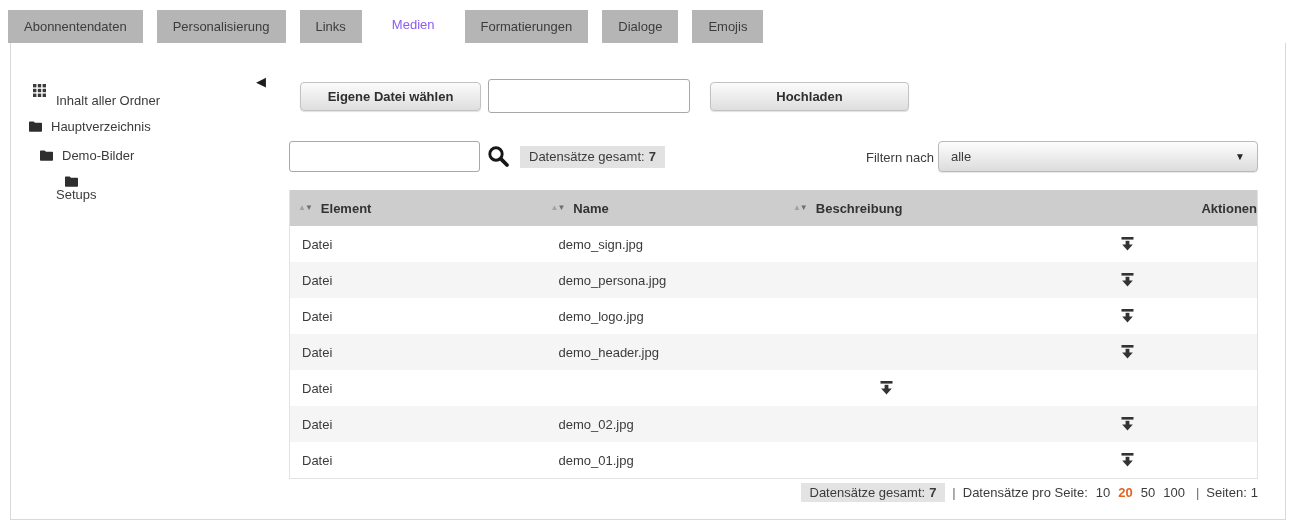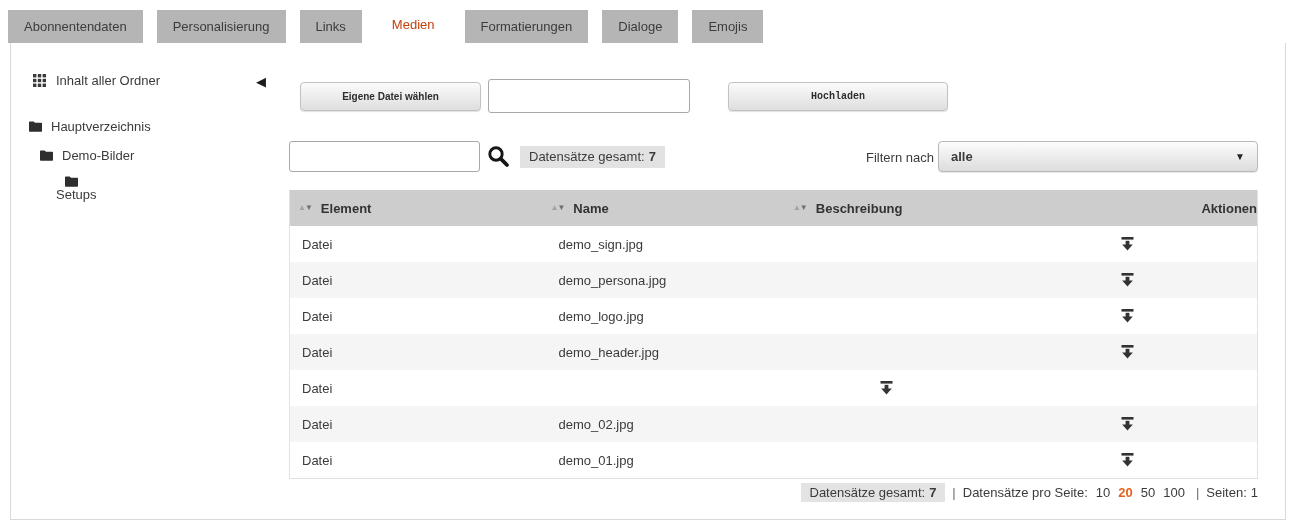--- a/index.html
+++ b/index.html
@@ -4,57 +4,57 @@
 <style>
   * { margin:0; padding:0; box-sizing:border-box; }
   html,body { background:#fff; }
   body { font-family:"Liberation Sans", sans-serif; font-size:13px; color:#3b3b3b; }
   #screen { position:relative; width:1296px; height:532px; background:#fff; overflow:hidden; }
 
   
   .tabbar { position:absolute; left:8px; top:3px; display:flex; align-items:flex-start; z-index:3; }
   .tab { margin-top:7px; height:33px; line-height:33px; padding:0 16px; background:#b5b5b5;
          color:#3c3c3c; margin-right:14px; cursor:pointer; white-space:nowrap; }
-  .tab.active { margin-top:0; height:45px; line-height:44px; background:#fff; color:#c2410c; }
+  .tab.active { margin-top:0; height:45px; line-height:44px; background:#fff; color:#8b5cf6; }
 
   
   .panel { position:absolute; left:10px; top:43px; width:1276px; height:477px;
            border:1px solid #d9d9d9; border-top:none; background:#fff; }
 
   
   .side-root { position:absolute; left:33px; top:73px; display:flex; align-items:center; }
-  .side-root .lbl { margin-left:10px; }
+  .side-root .lbl { margin-left:10px;margin-top:20px; }
   .collapse { position:absolute; left:256px; top:74px; font-size:13px; color:#1d1d1d; cursor:pointer; }
   .folder-item { position:absolute; display:flex; align-items:center; cursor:pointer;justify-content:flex-end; }
   .folder-item .lbl { margin-left:9px; }
   .fi-0 { left:29px;  top:119px; }
   .fi-1 { left:40px;  top:148px; }
   .fi-2 { left:47px;  top:176px;flex-direction:column; }
   svg { display:block; }
 
   
   .btn { position:absolute; height:29px; line-height:27px; text-align:center; font-weight:bold;
          color:#2e2e2e; background:linear-gradient(#fbfbfb,#dedede); border:1px solid #c2c2c2;
-         border-radius:4px; cursor:pointer; box-shadow:0 1px 1px rgba(0,0,0,.12); font-size:10px; }
+         border-radius:4px; cursor:pointer; box-shadow:0 1px 1px rgba(0,0,0,.12); font-size:13px; }
   .btn-choose { left:300px; top:82px; width:181px; }
-  .btn-upload { left:728px; top:82px; width:220px;font-family:Liberation Mono, monospace; }
+  .btn-upload { left:710px; top:82px; width:199px; }
   .file-input { position:absolute; left:488px; top:79px; width:202px; height:34px;
                 border:1px solid #a8a8a8; border-radius:3px; padding:0 8px; font:inherit; }
 
   
   .search-input { position:absolute; left:289px; top:141px; width:191px; height:31px;
                   border:1px solid #a8a8a8; border-radius:3px; padding:0 8px; font:inherit; }
   .mag { position:absolute; left:487px; top:145px; cursor:pointer; }
   .badge { position:absolute; left:520px; top:146px; height:22px; line-height:22px;
            background:#e2e2e2; padding:0 9px; color:#3b3b3b; }
   .badge b { margin-left:4px; }
   .filter-label { position:absolute; left:866px; top:150px; }
   .select { position:absolute; left:938px; top:141px; width:320px; height:31px;
             background:linear-gradient(#fdfdfd,#dcdcdc); border:1px solid #b9b9b9; border-radius:4px;
-            line-height:29px; padding:0 12px; cursor:pointer; box-shadow:0 1px 1px rgba(0,0,0,.1);font-weight:bold; }
+            line-height:29px; padding:0 12px; cursor:pointer; box-shadow:0 1px 1px rgba(0,0,0,.1); }
   .select .caret { position:absolute; right:12px; top:0; font-size:10px; color:#262626; }
 
   
   .table { position:absolute; left:289px; top:190px; width:969px;
            border:1px solid #e2e2e2; border-top:none; }
   .thead { display:flex; height:36px; background:#cdcdcd; align-items:center; font-weight:bold; color:#333; }
   .th { display:flex; align-items:center; }
   .th-0 { width:261px; padding-left:8px; }
   .th-1 { width:243px; }
   .th-2 { width:297px; }

